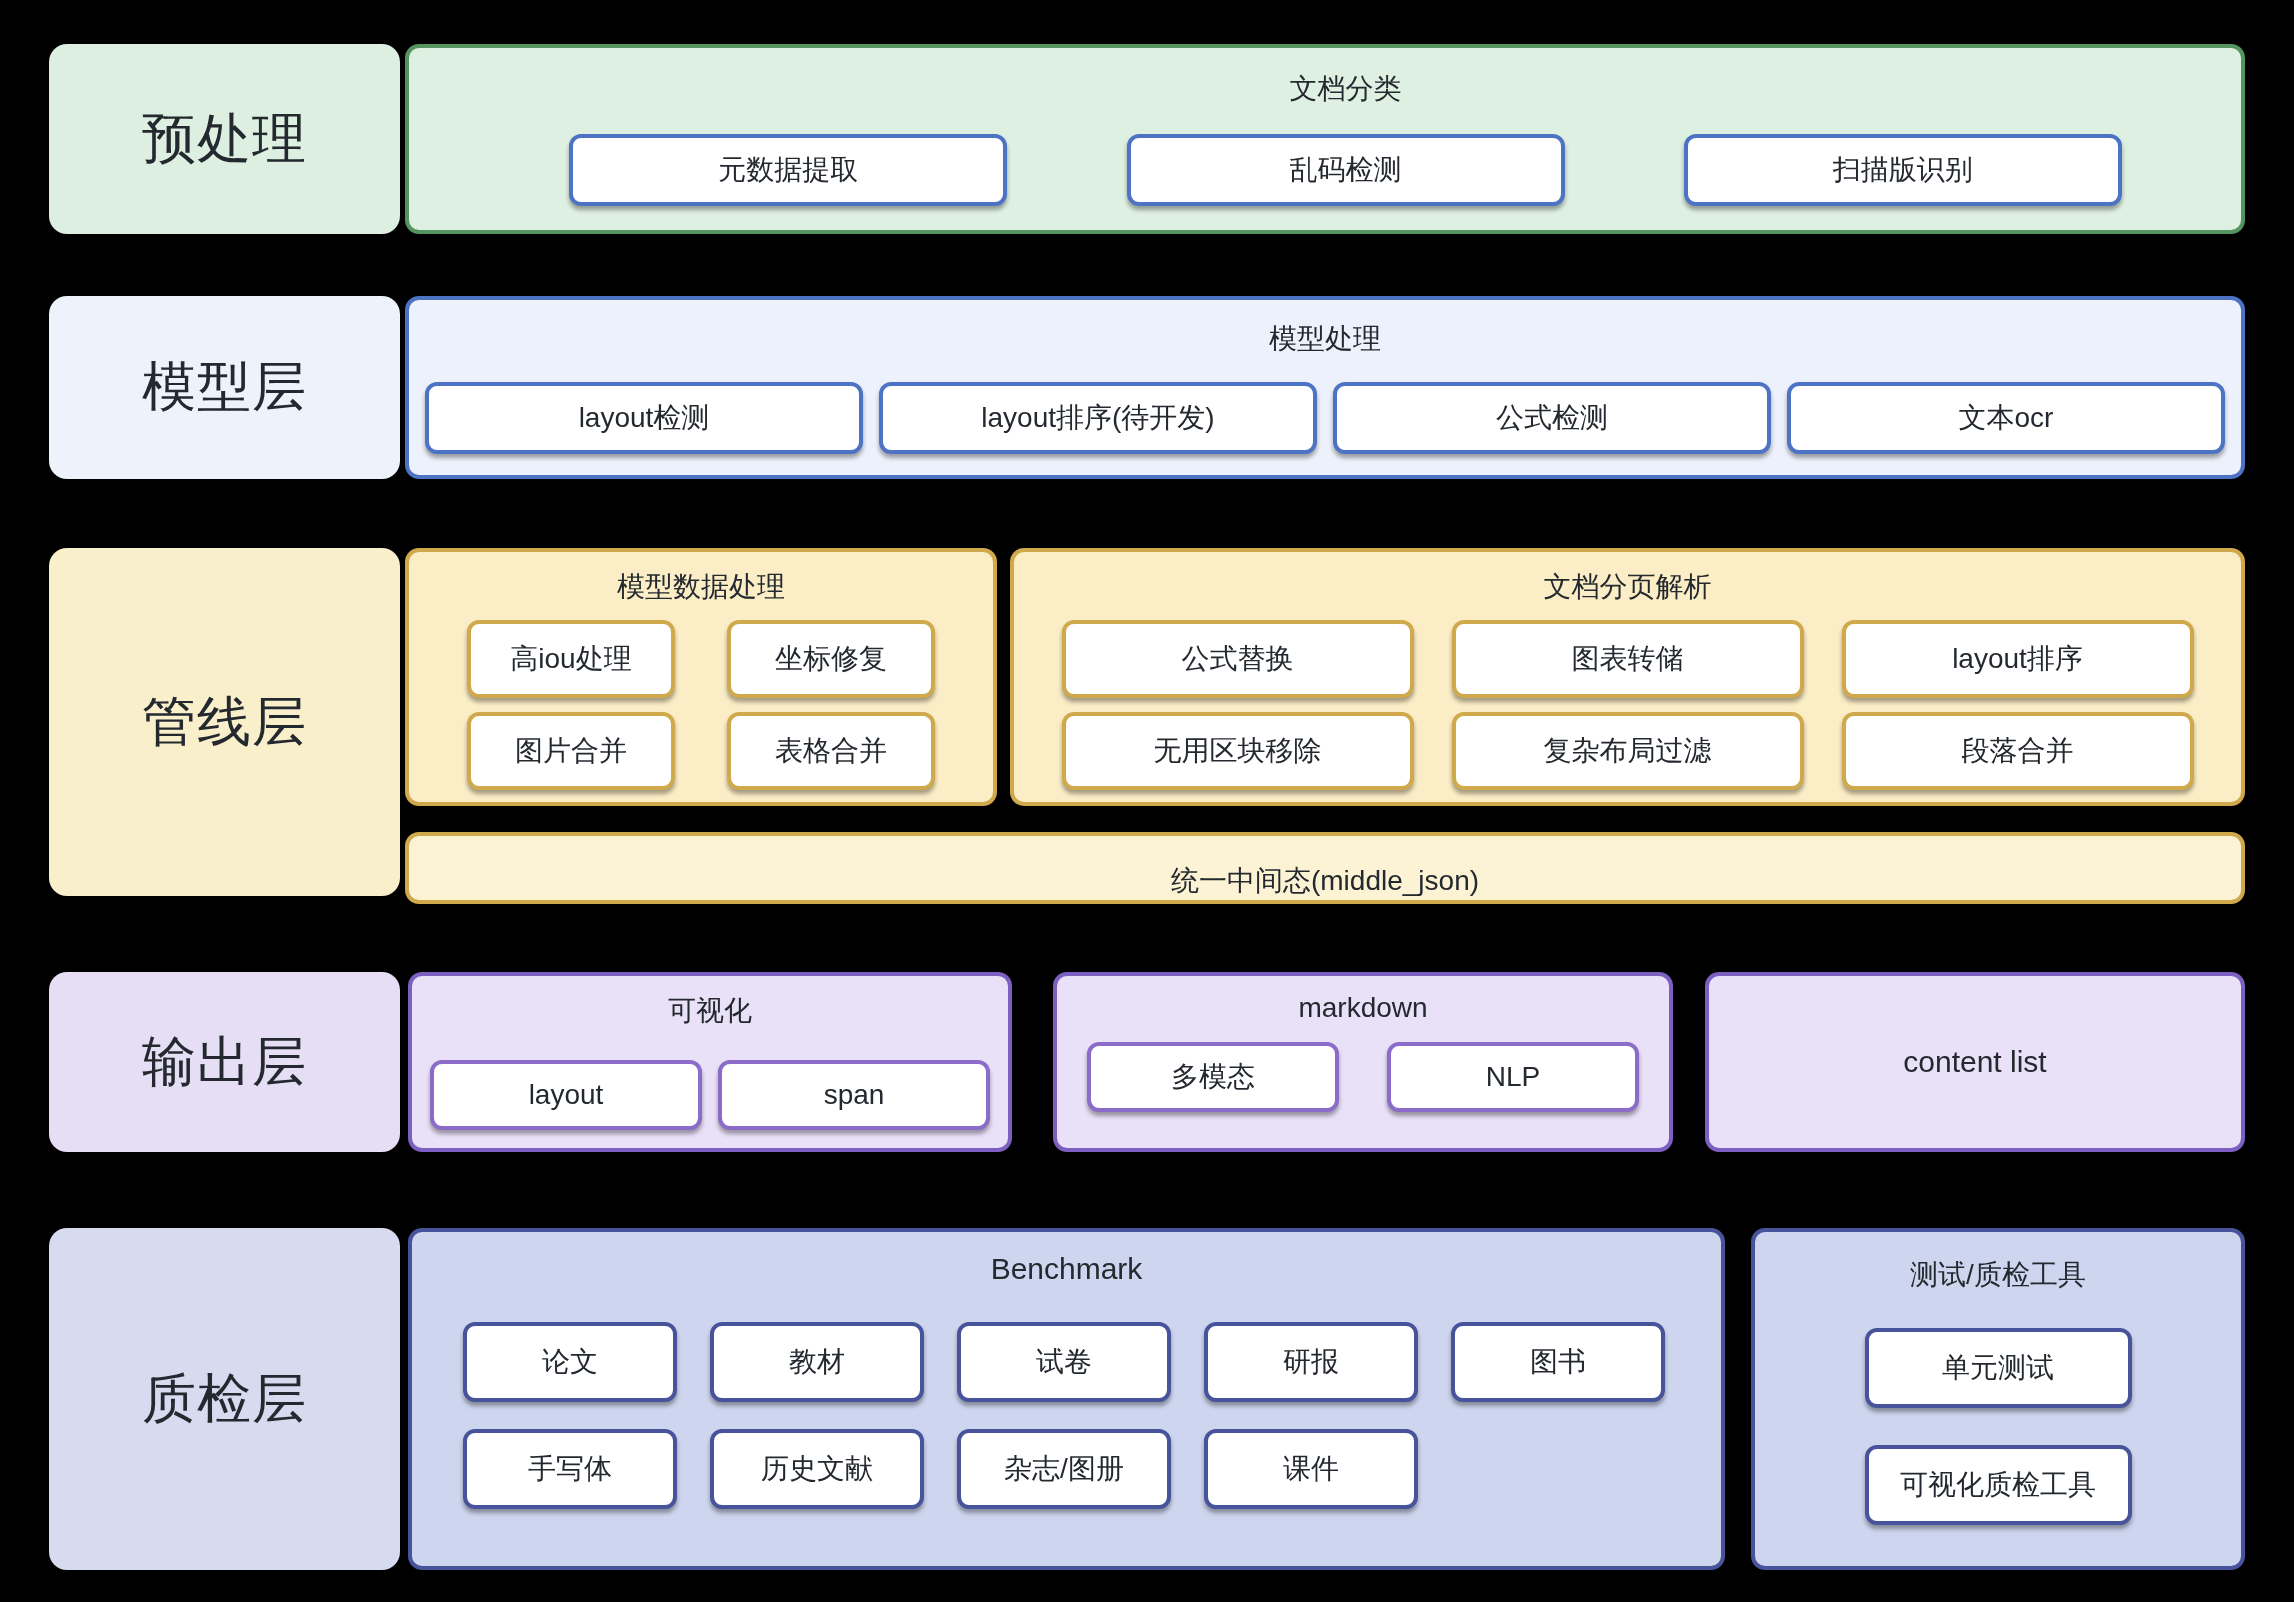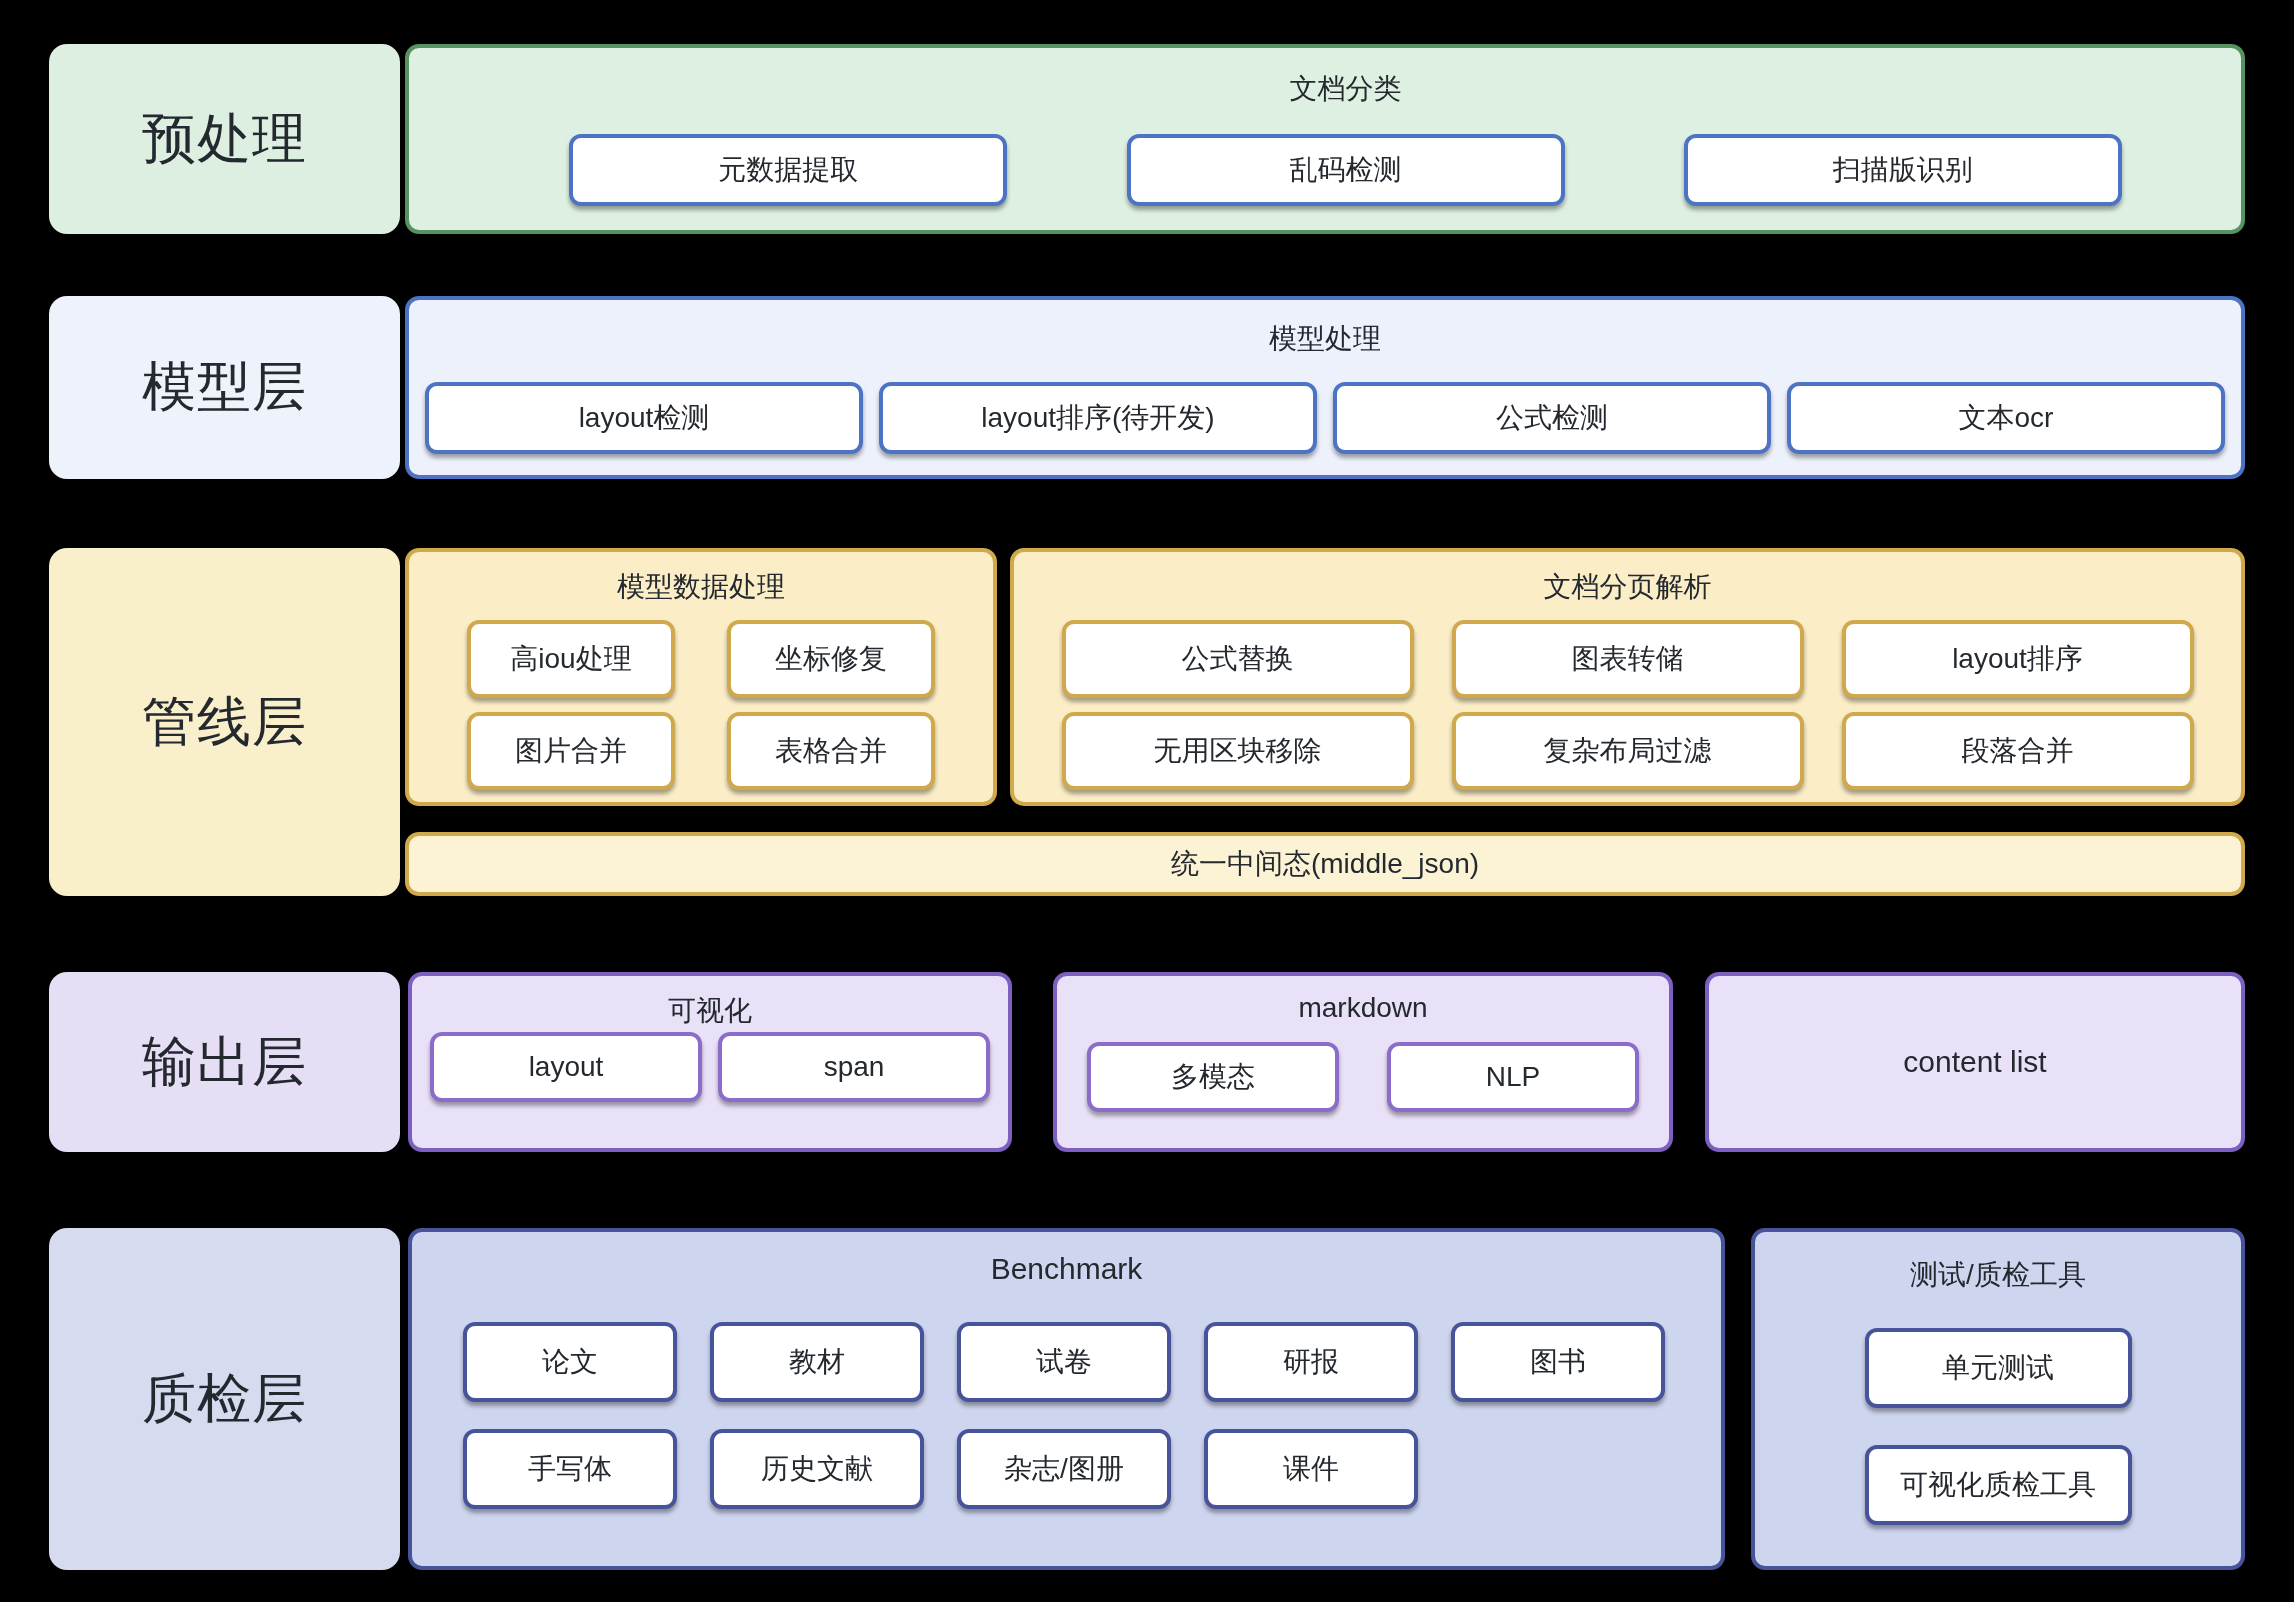--- a/index.html
+++ b/index.html
@@ -92,28 +92,28 @@
       <div class="node node-gold" style="width:352px;height:78px">公式替换</div>
       <div class="node node-gold" style="width:352px;height:78px">图表转储</div>
       <div class="node node-gold" style="width:352px;height:78px">layout排序</div>
     </div>
     <div class="nodes centered" style="margin-top:14px;gap:38px">
       <div class="node node-gold" style="width:352px;height:78px">无用区块移除</div>
       <div class="node node-gold" style="width:352px;height:78px">复杂布局过滤</div>
       <div class="node node-gold" style="width:352px;height:78px">段落合并</div>
     </div>
   </div>
-  <div class="container gold-bar center-text" style="left:405px;top:832px;width:1840px;height:64px;justify-content:center">
+  <div class="container gold-bar center-text" style="left:405px;top:832px;width:1840px;height:72px;justify-content:flex-end">
     <div class="title">统一中间态(middle_json)</div>
   </div>
 
   <div class="layer-label purple-left" style="top:972px;height:180px">输出层</div>
   <div class="container purple" style="left:408px;top:972px;width:604px;height:180px">
     <div class="title" style="margin-top:16px">可视化</div>
-    <div class="nodes centered" style="margin-top:2px;gap:16px">
+    <div class="nodes centered" style="margin-top:30px;gap:16px">
       <div class="node node-purple" style="width:272px;height:70px">layout</div>
       <div class="node node-purple" style="width:272px;height:70px">span</div>
     </div>
   </div>
   <div class="container purple" style="left:1053px;top:972px;width:620px;height:180px">
     <div class="title" style="margin-top:16px">markdown</div>
     <div class="nodes centered" style="margin-top:18px;gap:48px">
       <div class="node node-purple" style="width:252px;height:70px">多模态</div>
       <div class="node node-purple" style="width:252px;height:70px">NLP</div>
     </div>

